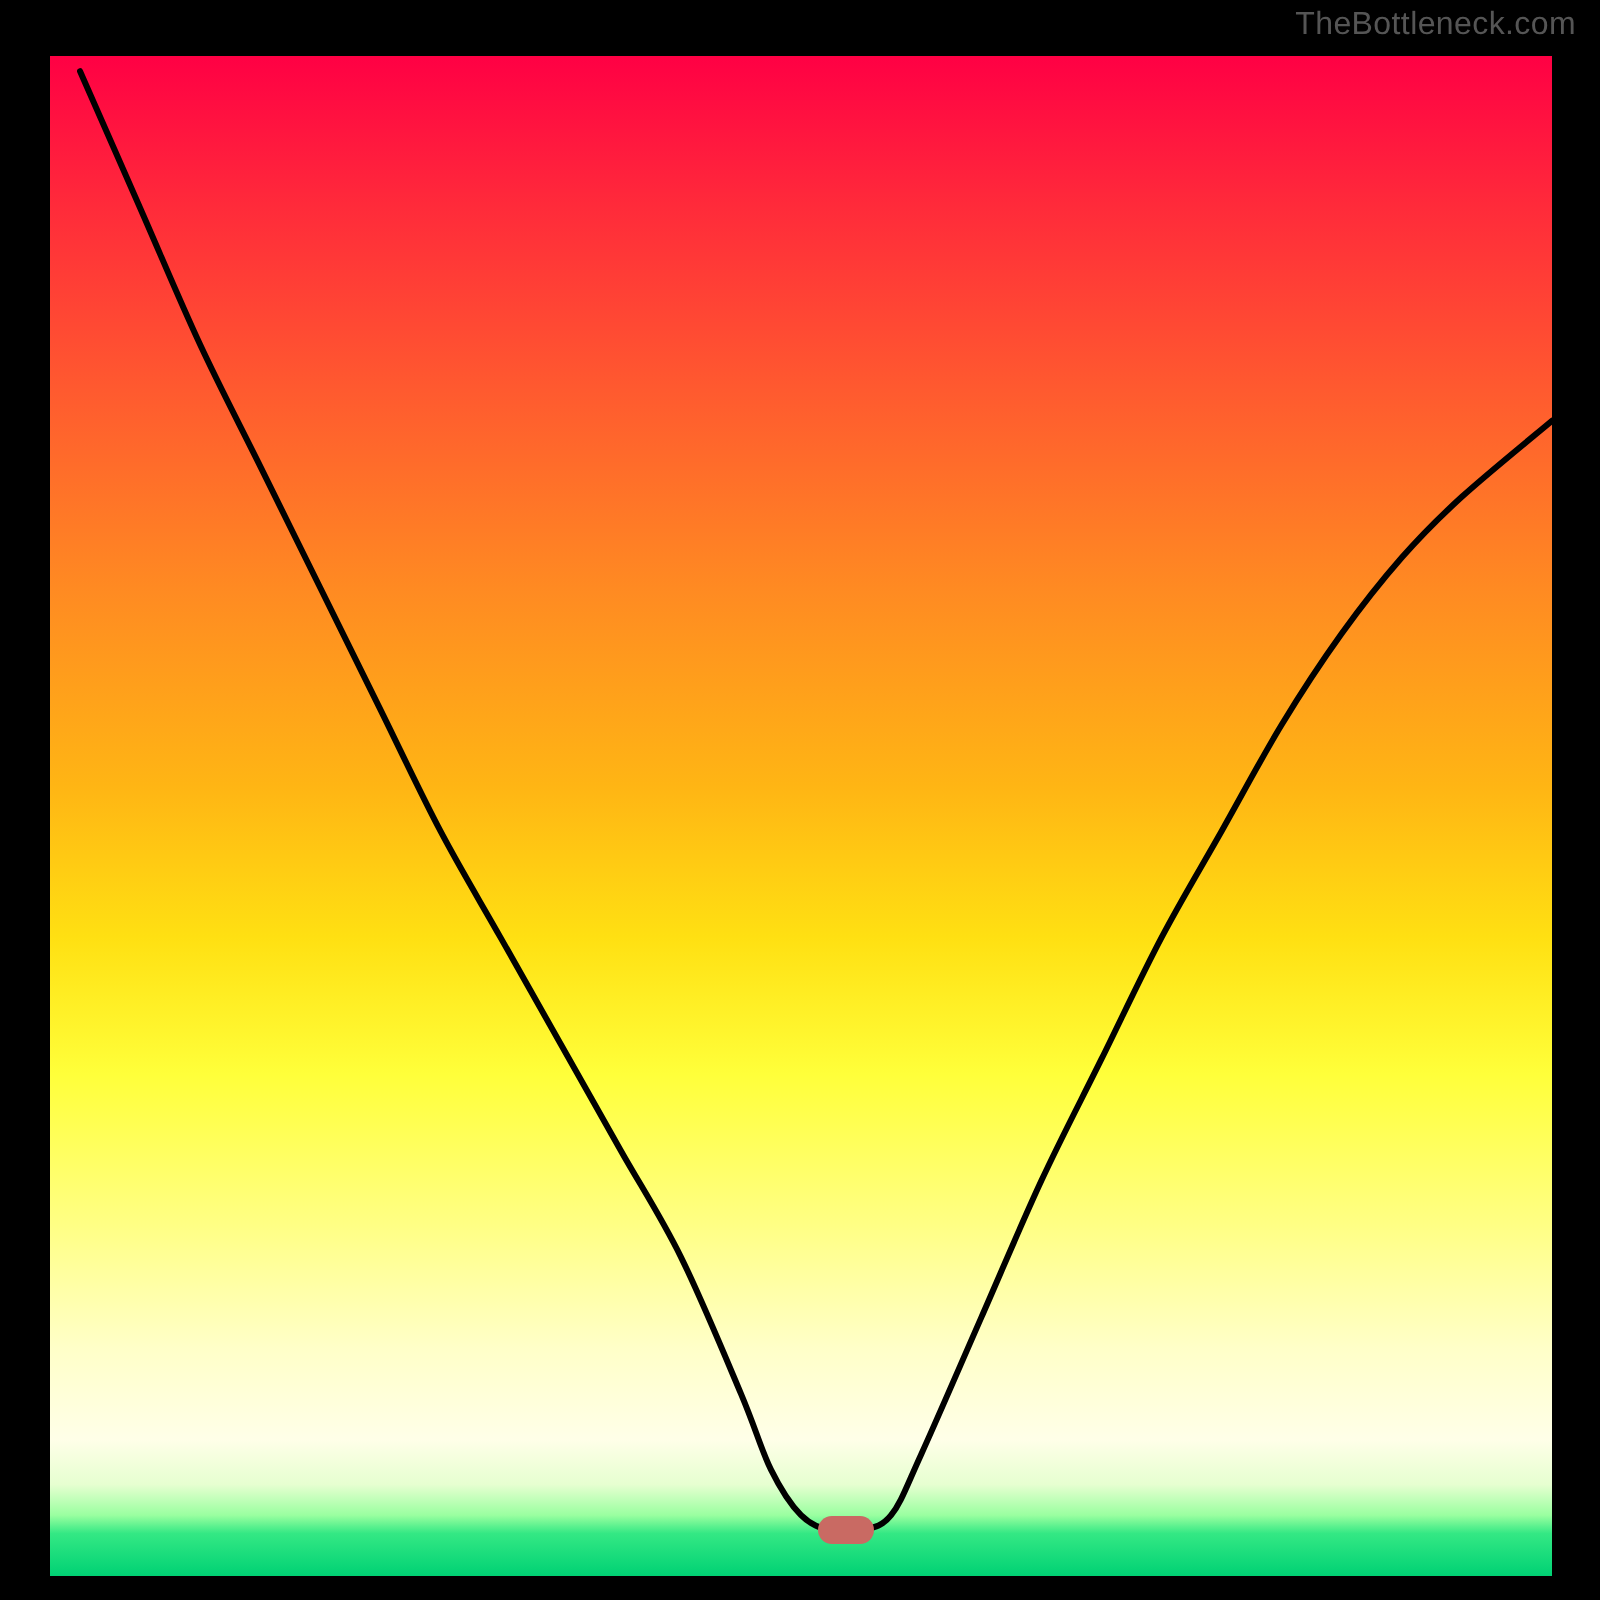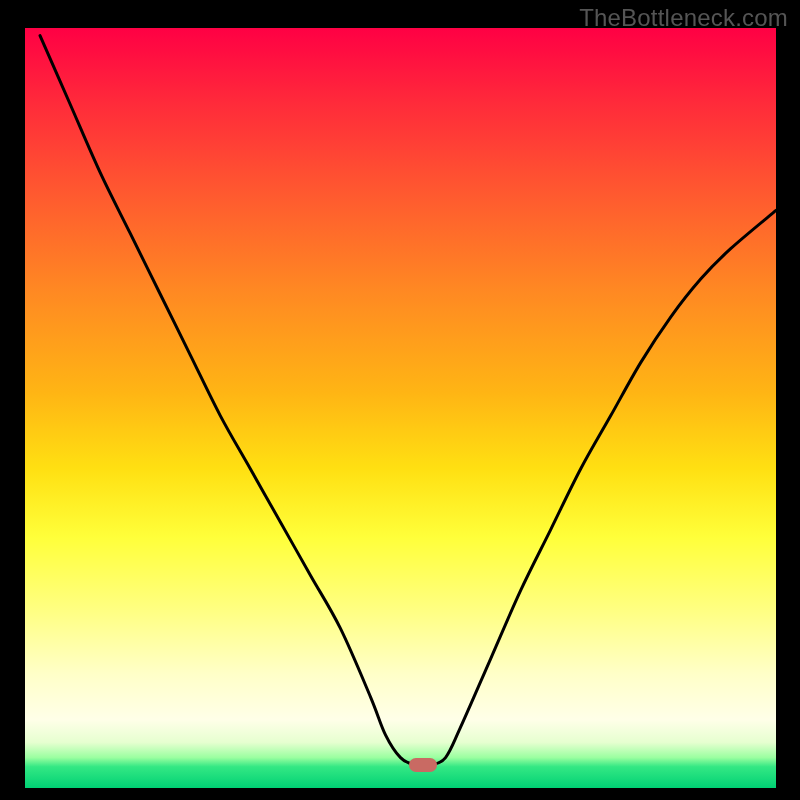--- a/index.html
+++ b/index.html
@@ -15,21 +15,21 @@
     width: 800px;
     height: 800px;
     background: #000000;
   }
   .watermark {
     position: absolute;
     top: 4px;
     right: 12px;
     color: #555555;
     font-family: Arial, Helvetica, sans-serif;
-    font-size: 24px;
+    font-size: 16px;
     font-weight: 500;
     letter-spacing: 0.2px;
     z-index: 5;
   }
   .plot-area {
     position: absolute;
     left: 25px;
     top: 28px;
     width: 751px;
     height: 760px;

